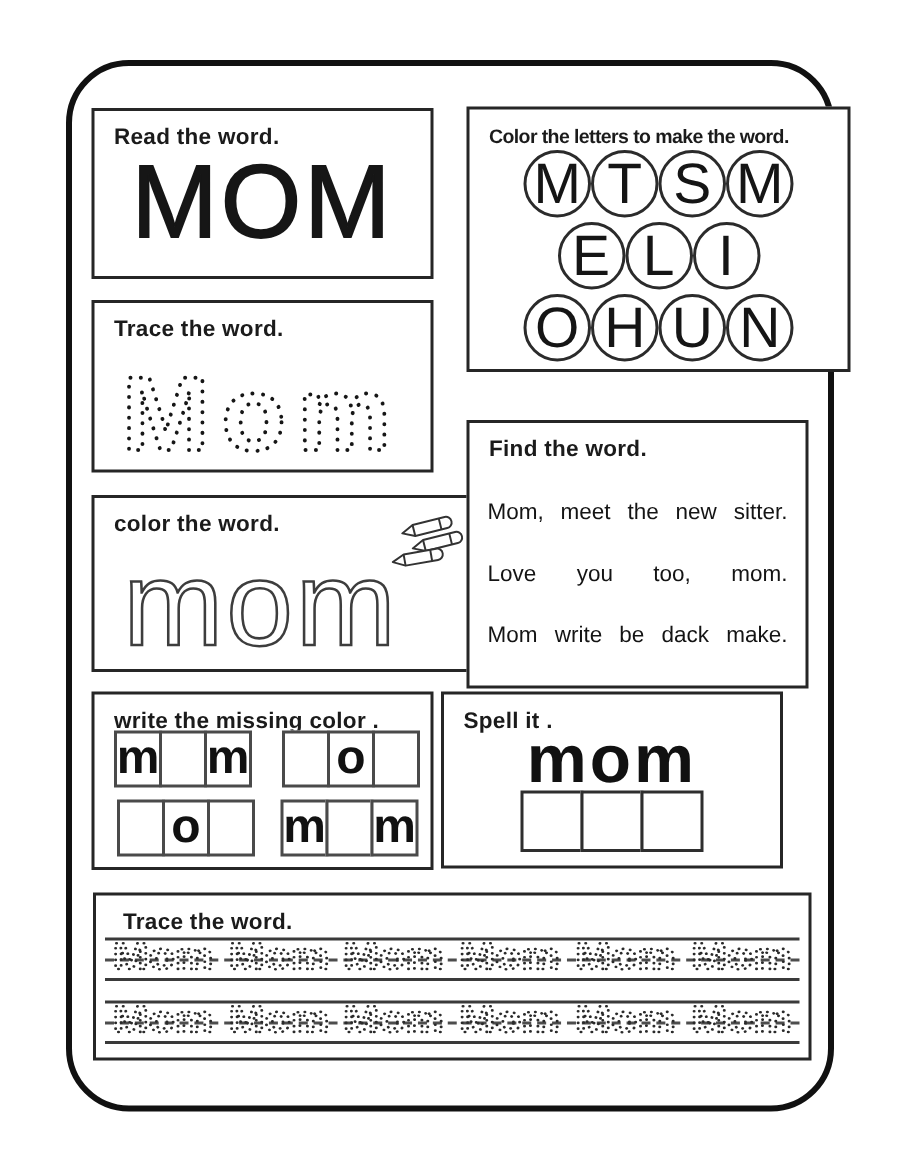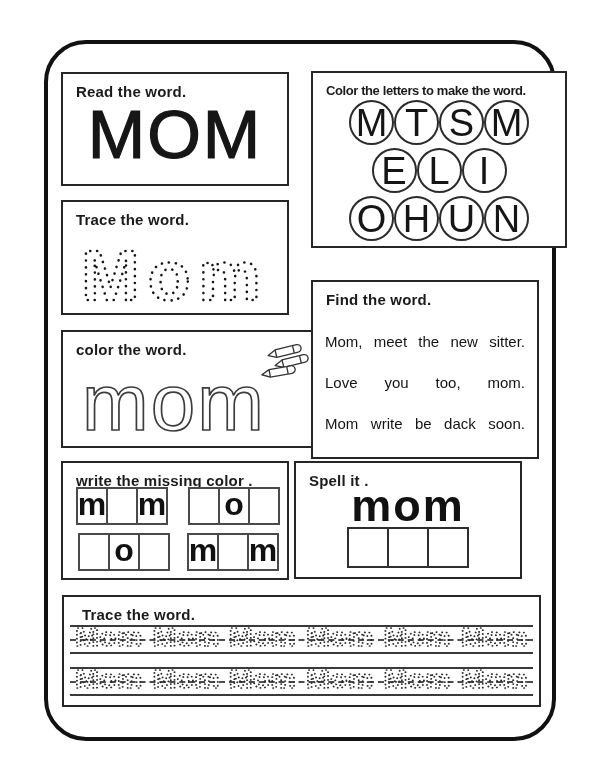--- a/index.html
+++ b/index.html
@@ -252,21 +252,21 @@
     <span>meet</span>
     <span>the</span>
     <span>new</span>
     <span>sitter.</span>
   </div>
   <div class="sentence s2">
     <span>Mom</span>
     <span>write</span>
     <span>be</span>
     <span>dack</span>
-    <span>soon.</span>
+    <span>make.</span>
   </div>
 </section>
 
 <section class="panel" id="spell-box">
   <div class="panel-label">Spell it .</div>
   <div class="spell-word">mom</div>
   <div class="spell-cells">
     <div class="spell-cell"></div>
     <div class="spell-cell"></div>
     <div class="spell-cell"></div>

